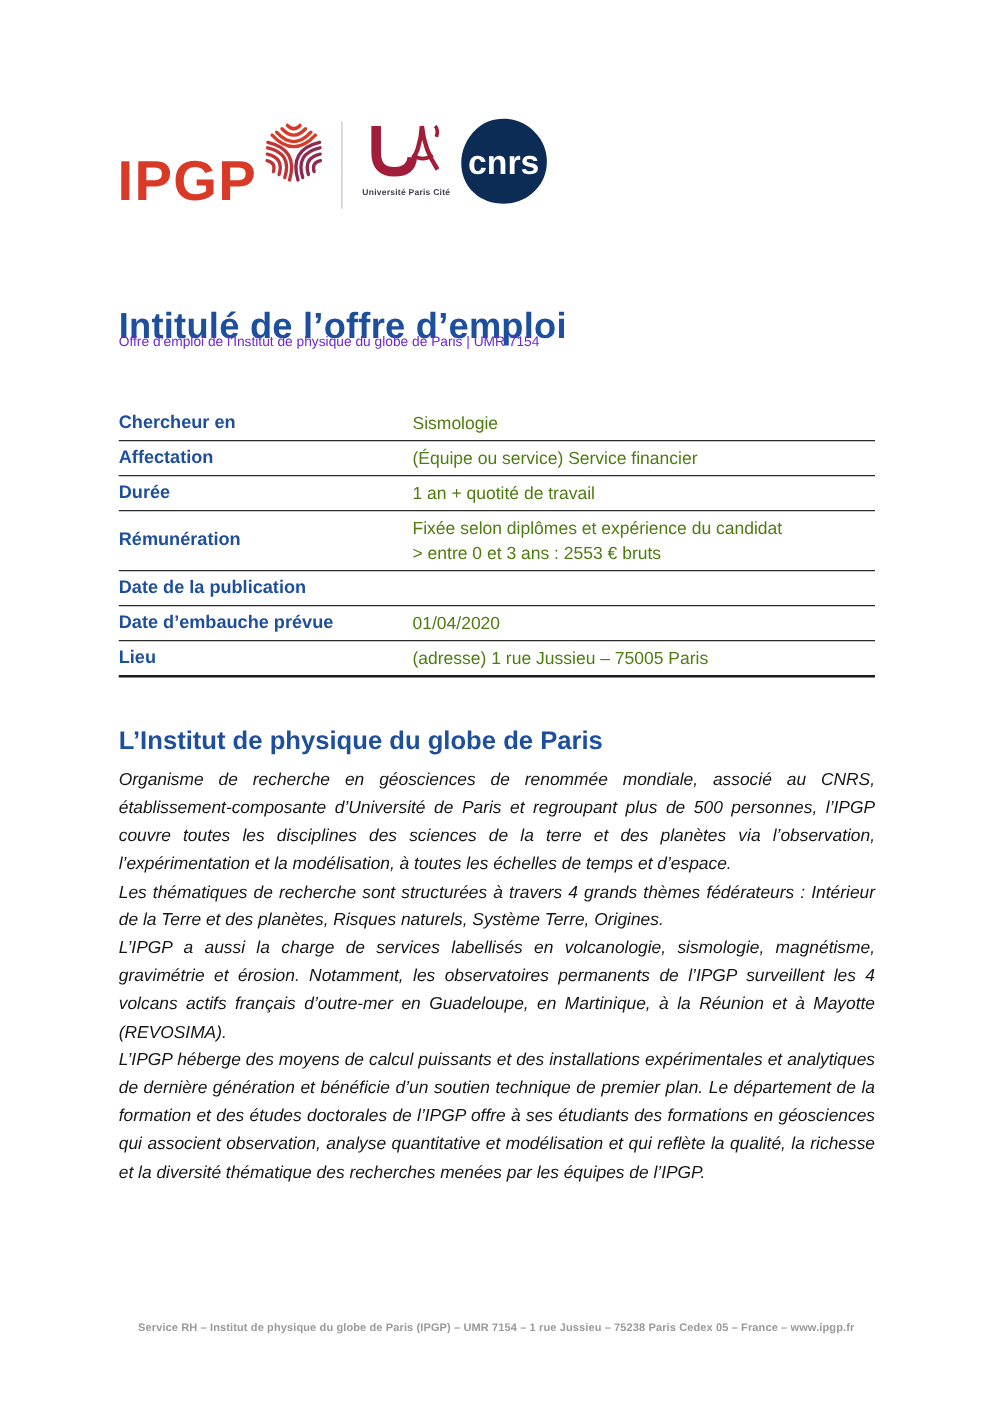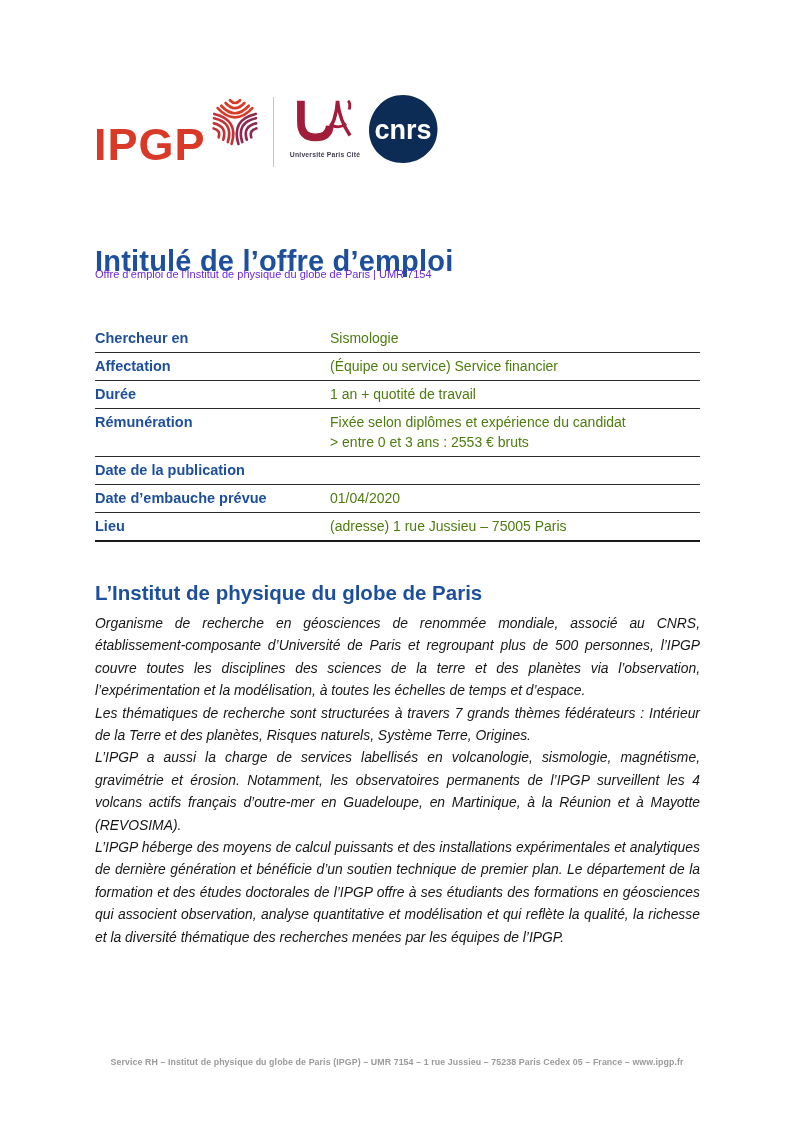--- a/index.html
+++ b/index.html
@@ -21,21 +21,21 @@
   .cnrs{position:absolute;left:366px;top:93px;width:74px;height:76px;}
   
   .title{
     position:absolute;left:95px;top:225px;width:640px;
     font-size:29px;font-weight:bold;color:#1d4f9c;line-height:34px;letter-spacing:.2px;
   }
   .subtitle{position:absolute;left:95px;top:265px;width:640px;font-size:11px;line-height:19px;color:#6d28d9;}
   
   .offer-table{position:absolute;left:95px;top:325px;width:605px;}
   .trow{
-    display:flex;align-items:flex-start;border-bottom:1px solid #2b2b2b;
+    display:flex;align-items:center;border-bottom:1px solid #2b2b2b;
     padding:3px 0 4px 0;min-height:20px;
   }
   .trow:last-child{border-bottom:2px solid #1a1a1a;}
   .tlabel{flex:0 0 235px;font-size:14.5px;font-weight:bold;color:#1d4f9c;line-height:20px;}
   .tvalue{flex:1;font-size:14px;color:#4d7c0f;line-height:20px;white-space:pre-line;}
   
   .section-heading{
     position:absolute;left:95px;top:563px;width:640px;
     font-size:20.5px;font-weight:bold;color:#1d4f9c;line-height:26px;
   }
@@ -125,20 +125,20 @@
         <div class="tlabel">Lieu</div>
         <div class="tvalue">(adresse) 1 rue Jussieu – 75005 Paris</div>
       </div>
     </div>
 
   <h2 class="section-heading">L’Institut de physique du globe de Paris</h2>
 
   <div class="body-copy">
 
   <p>Organisme de recherche en géosciences de renommée mondiale, associé au CNRS, établissement-composante d’Université de Paris et regroupant plus de 500 personnes, l’IPGP couvre toutes les disciplines des sciences de la terre et des planètes via l’observation, l’expérimentation et la modélisation, à toutes les échelles de temps et d’espace.</p>
-      <p>Les thématiques de recherche sont structurées à travers 7 grands thèmes fédérateurs : Intérieur de la Terre et des planètes, Risques naturels, Système Terre, Origines.</p>
+      <p>Les thématiques de recherche sont structurées à travers 4 grands thèmes fédérateurs : Intérieur de la Terre et des planètes, Risques naturels, Système Terre, Origines.</p>
       <p>L’IPGP a aussi la charge de services labellisés en volcanologie, sismologie, magnétisme, gravimétrie et érosion. Notamment, les observatoires permanents de l’IPGP surveillent les 4 volcans actifs français d’outre-mer en Guadeloupe, en Martinique, à la Réunion et à Mayotte (REVOSIMA).</p>
       <p>L’IPGP héberge des moyens de calcul puissants et des installations expérimentales et analytiques de dernière génération et bénéficie d’un soutien technique de premier plan. Le département de la formation et des études doctorales de l’IPGP offre à ses étudiants des formations en géosciences qui associent observation, analyse quantitative et modélisation et qui reflète la qualité, la richesse et la diversité thématique des recherches menées par les équipes de l’IPGP.</p>
     </div>
 
   <div class="footer">Service RH – Institut de physique du globe de Paris (IPGP) – UMR 7154 – 1 rue Jussieu – 75238 Paris Cedex 05 – France – www.ipgp.fr</div>
 
 </div>
 
 </body></html>

